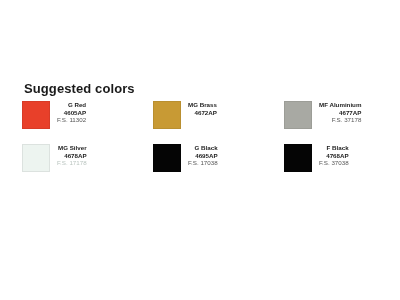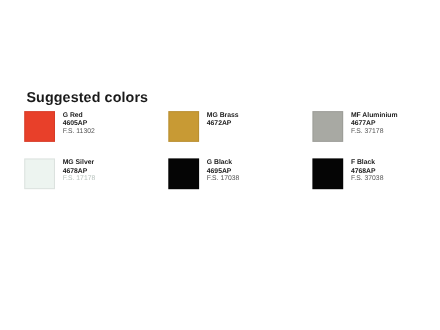--- a/index.html
+++ b/index.html
@@ -13,20 +13,21 @@
     font-family: "Liberation Sans", sans-serif;
     overflow: hidden;
   }
 
   .sheet {
     position: relative;
     width: 348px;
     height: 300px;
     background: #ffffff;
     box-sizing: border-box;
+    text-align: right;
   }
 
   .panel-title {
     position: absolute;
     left: 24px;
     top: 82px;
     font-size: 13px;
     font-weight: bold;
     color: #1a1a1a;
     letter-spacing: 0.1px;

